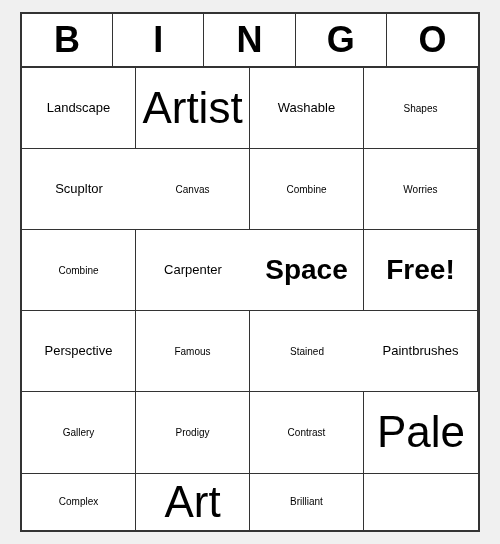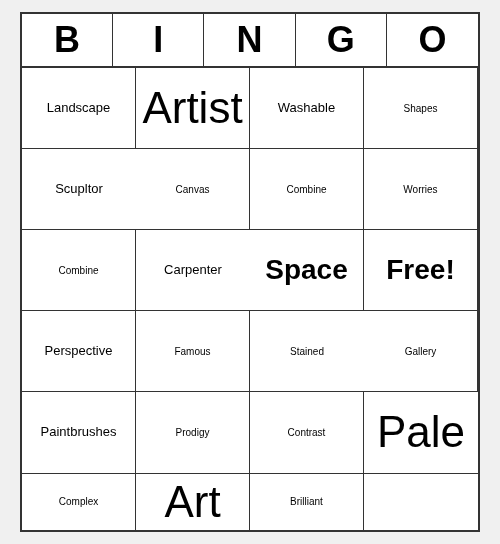--- a/index.html
+++ b/index.html
@@ -152,24 +152,24 @@
       <div class="bingo-cell">
         <span class="size-small">Perspective</span>
       </div>
       <div class="bingo-cell">
         <span class="size-medium">Famous</span>
       </div>
       <div class="bingo-cell">
         <span class="size-medium">Stained</span>
       </div>
       <div class="bingo-cell">
-        <span class="size-medium">Gallery</span>
+        <span class="size-small">Paintbrushes</span>
       </div>
       <div class="bingo-cell">
-        <span class="size-small">Paintbrushes</span>
+        <span class="size-medium">Gallery</span>
       </div>
       <div class="bingo-cell">
         <span class="size-medium">Prodigy</span>
       </div>
       <div class="bingo-cell">
         <span class="size-medium">Contrast</span>
       </div>
       <div class="bingo-cell">
         <span class="size-xlarge">Pale</span>
       </div>

